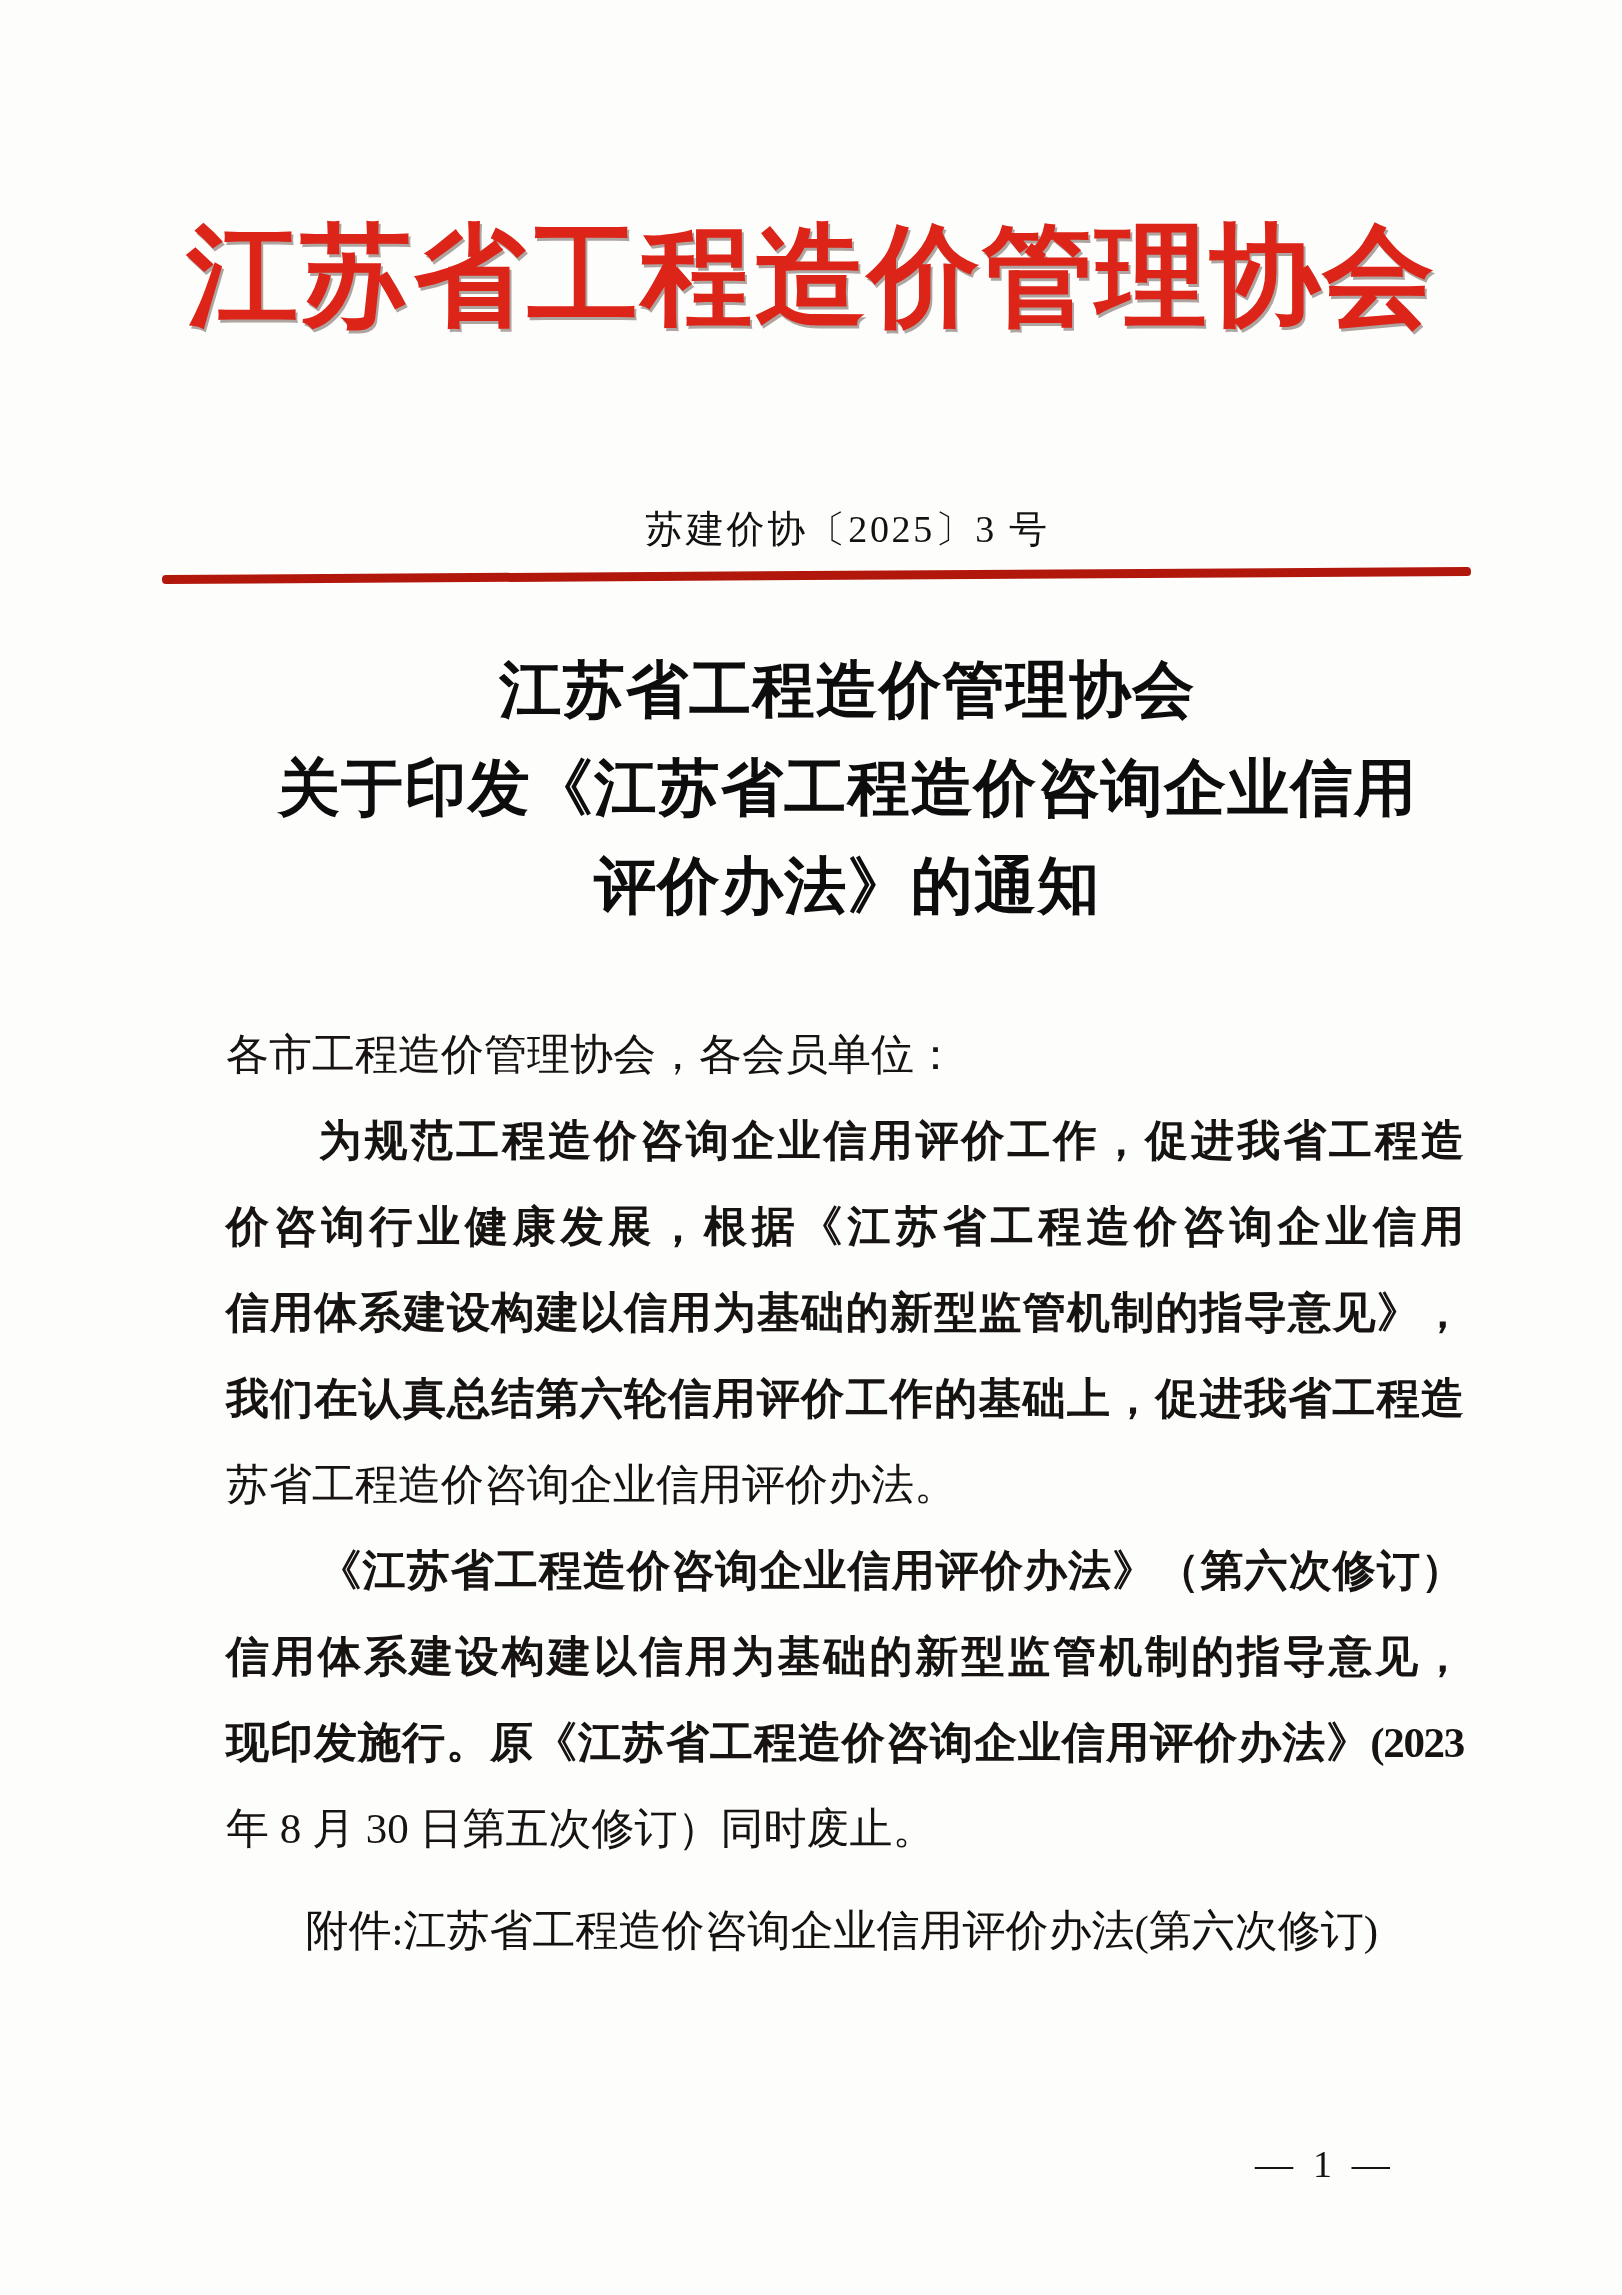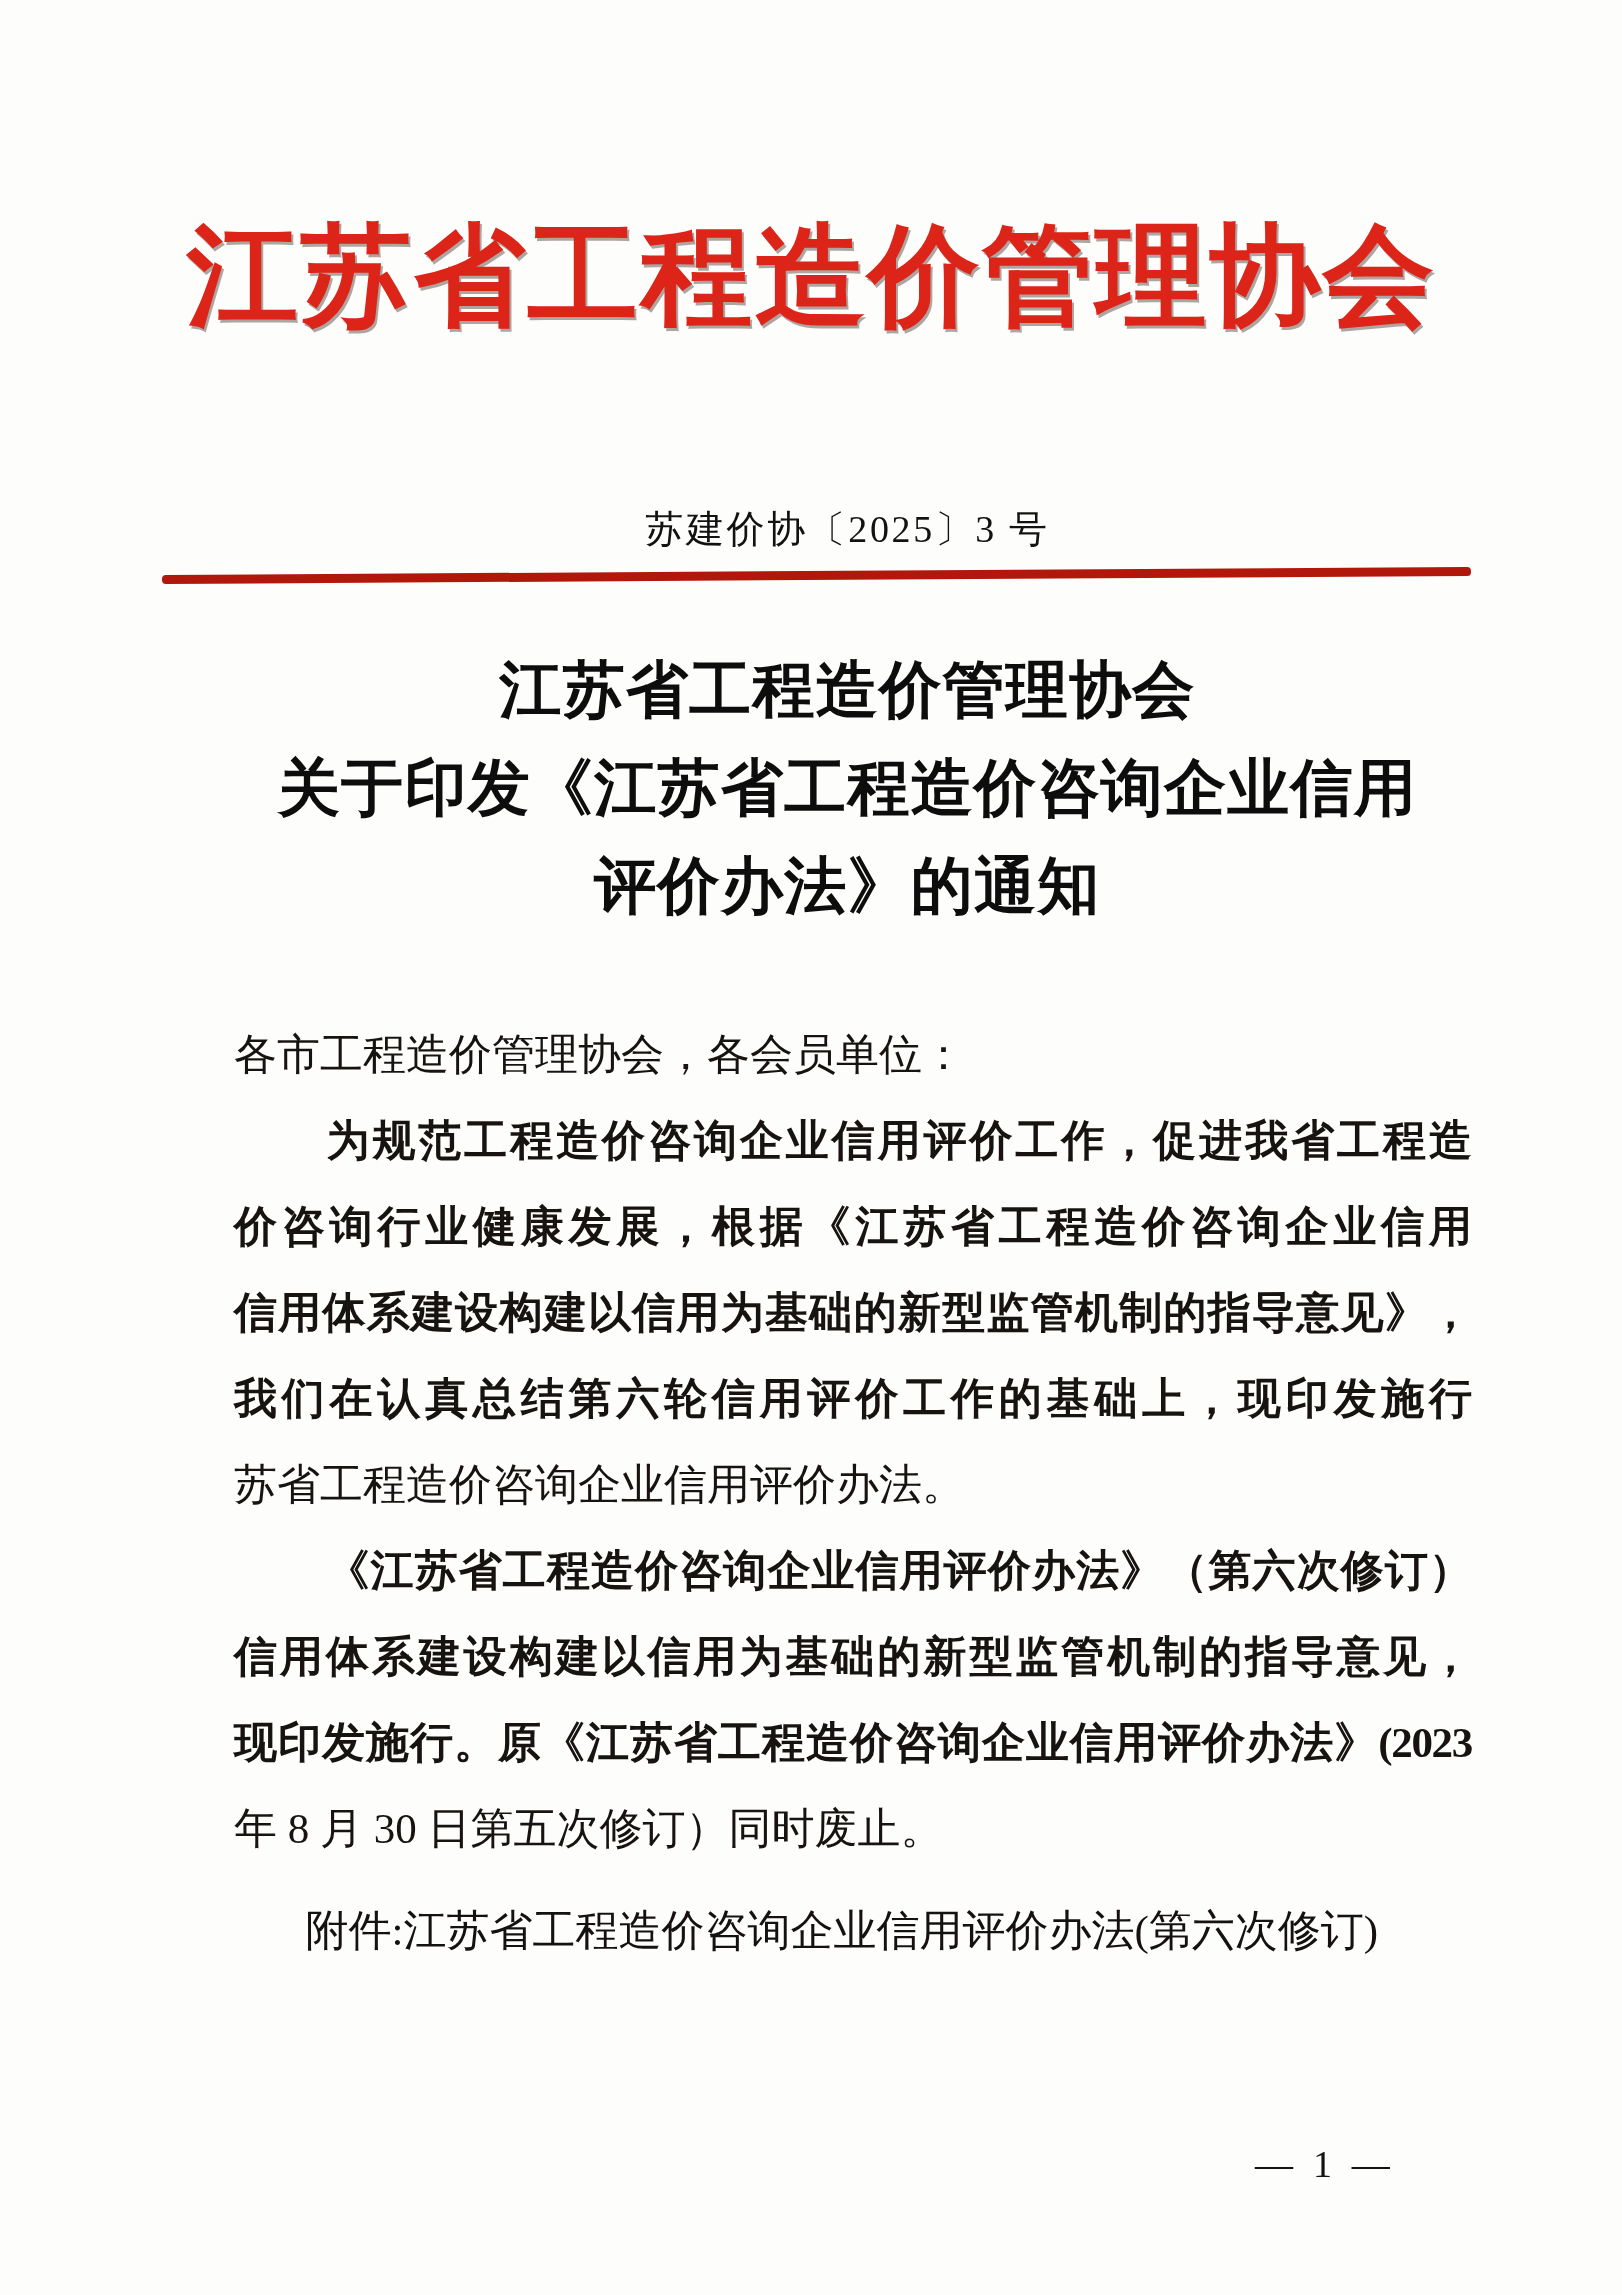--- a/index.html
+++ b/index.html
@@ -77,21 +77,21 @@
   }
   .title .title-line {
     display: block;
     white-space: nowrap;
   }
 
   
   .body-text {
     position: absolute;
     top: 1012px;
-    left: 234px;
+    left: 226px;
     width: 1238px;
     font-size: 43px;
     line-height: 86px;
     font-weight: 400;
     color: #171310;
   }
   .body-text p {
     margin: 0;
     white-space: nowrap;
   }
@@ -150,21 +150,21 @@
     <span class="title-line">江苏省工程造价管理协会</span>
     <span class="title-line">关于印发《江苏省工程造价咨询企业信用</span>
     <span class="title-line">评价办法》的通知</span>
   </h1>
 
   <div class="body-text">
     <p>各市工程造价管理协会，各会员单位：</p>
     <p class="just indent">为规范工程造价咨询企业信用评价工作，促进我省工程造</p>
     <p class="just">价咨询行业健康发展，根据《江苏省工程造价咨询企业信用</p>
     <p class="just">信用体系建设构建以信用为基础的新型监管机制的指导意见》，</p>
-    <p class="just">我们在认真总结第六轮信用评价工作的基础上，现印发施行</p>
+    <p class="just">我们在认真总结第六轮信用评价工作的基础上，促进我省工程造</p>
     <p>苏省工程造价咨询企业信用评价办法。</p>
     <p class="just indent">《江苏省工程造价咨询企业信用评价办法》（第六次修订）</p>
     <p class="just">信用体系建设构建以信用为基础的新型监管机制的指导意见，</p>
     <p class="just tight">现印发施行。原《江苏省工程造价咨询企业信用评价办法》(2023</p>
     <p>年 8 月 30 日第五次修订）同时废止。</p>
   </div>
 
   <div class="attachment">附件:江苏省工程造价咨询企业信用评价办法(第六次修订)</div>
 
   <div class="page-number">— 1 —</div>

